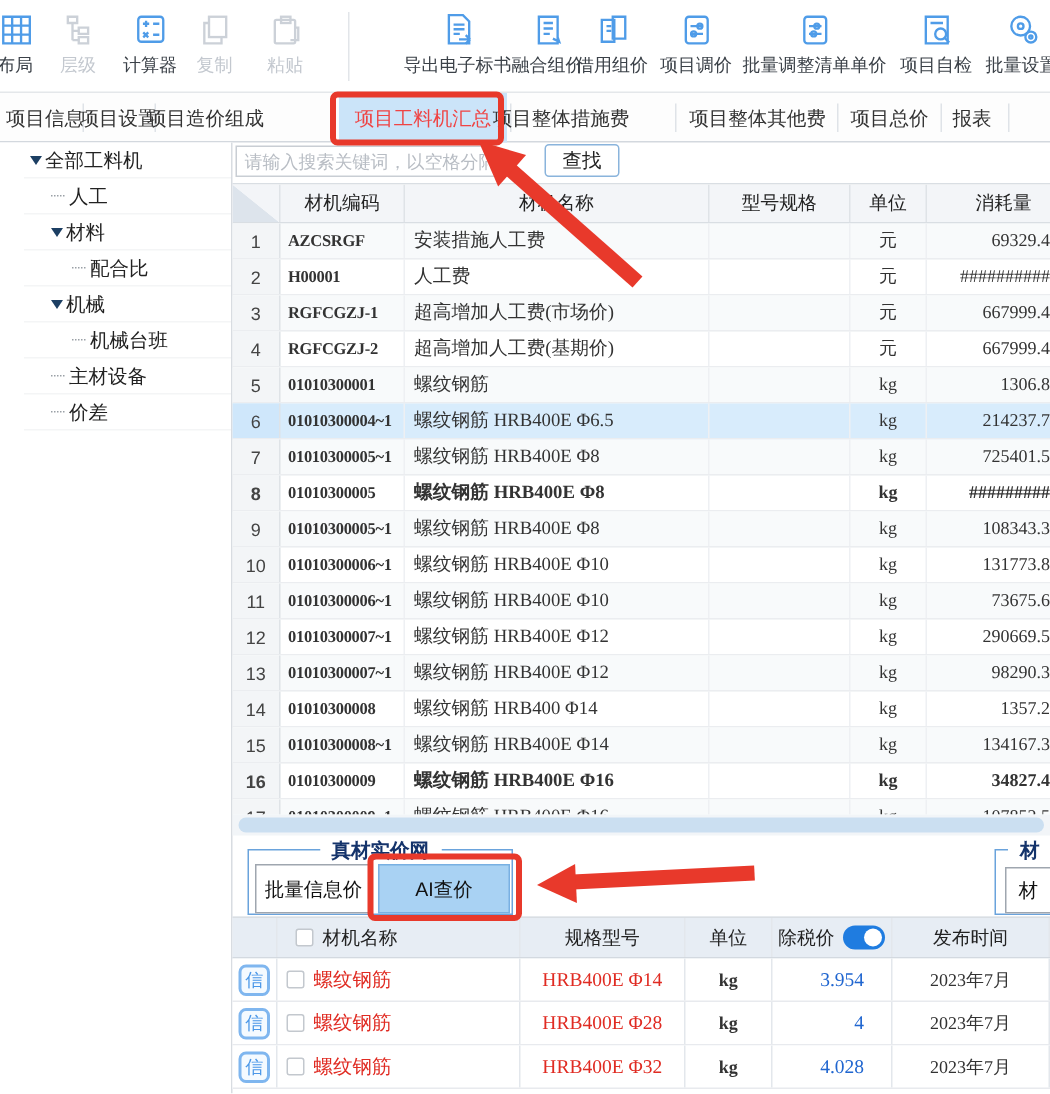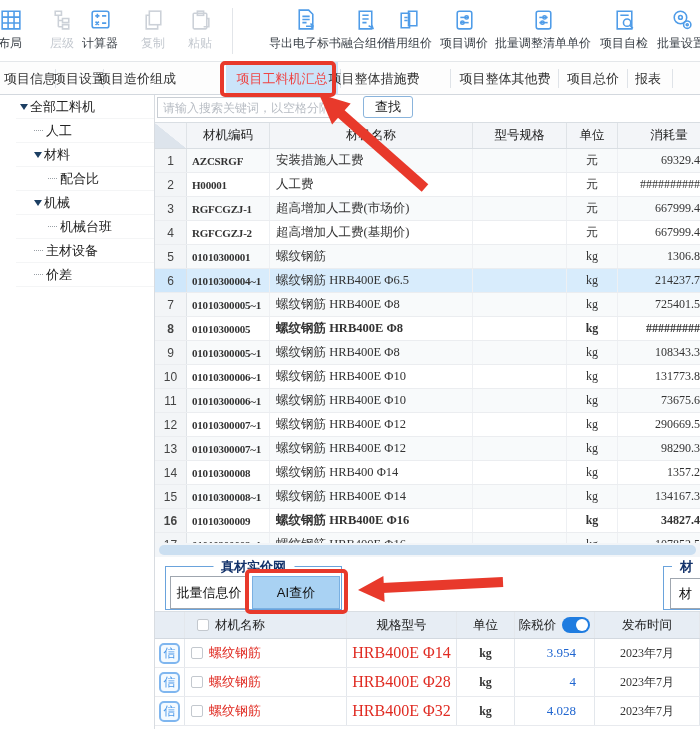--- a/index.html
+++ b/index.html
@@ -4,21 +4,21 @@
 <style>
   * { margin:0; padding:0; box-sizing:border-box; }
   html,body { width:700px; height:729px; overflow:hidden; }
   body { position:relative; background:#fff; font-family:"Liberation Sans","DejaVu Sans",sans-serif; color:#333; }
 
   
   .toolbar { position:absolute; left:0; top:0; width:700px; height:62px; background:#fff; border-bottom:1px solid #e4e7ea; }
   .tb-item { position:absolute; top:7px; display:flex; flex-direction:column; align-items:center; gap:3px;
              font-size:12px; color:#3b4148; white-space:nowrap; cursor:pointer; }
   .tb-item svg { width:25px; height:25px; stroke:#4f9ce8; fill:none; stroke-width:1.5; }
-  .tb-item.disabled { color:#c3c8cf;margin-left:10px; }
+  .tb-item.disabled { color:#c3c8cf; }
   .tb-item.disabled svg { stroke:#ccd1d8; }
   .tb-sep { position:absolute; left:232px; top:8px; height:46px; width:1px; background:#e2e5e9; }
 
   
   .tabstrip { position:absolute; left:0; top:62px; width:700px; height:33px; background:#fdfdfd; border-bottom:1px solid #d3d8de; }
   .tab-active-bg { position:absolute; left:226px; top:0; width:112px; height:33px; background:#cbe4f9; }
   .tab-label { position:absolute; top:0; height:33px; line-height:33px; font-size:13px; color:#333; text-align:center; cursor:pointer; white-space:nowrap; }
   .tab-label.active { color:#ef4444; }
   .tab-sep { position:absolute; top:7px; height:19px; width:1px; background:#dfe3e8; }
 
@@ -81,21 +81,21 @@
   .p-header > div, .p-cell { display:flex; align-items:center; border-right:1px solid #e3e7ec; white-space:nowrap; overflow:hidden; }
   .p-header > div { justify-content:center; }
   .p-header .ph-name { justify-content:flex-start; padding-left:6px; }
   .p-row { height:29px; border-bottom:1px solid #e8eaee; background:#fff; }
   .badge-cell { justify-content:center; }
   .badge { width:21px; height:21px; border:2px solid #7fb6ef; border-radius:5px; color:#4a97e8; font-size:12px;
            display:flex; align-items:center; justify-content:center; background:#f4faff; cursor:pointer;
            font-family:"Liberation Sans","DejaVu Sans",sans-serif; }
   .checkbox { width:12px; height:12px; border:1px solid #c3c8ce; border-radius:2px; background:#fff; margin:0 6px 0 6px; flex:0 0 auto; cursor:pointer; }
   .p-name  { color:#e02b22; font-size:13px; }
-  .p-spec  { color:#e02b22; justify-content:center; font-size:16px; }
+  .p-spec  { color:#e02b22; justify-content:center; font-size:13px; }
   .p-unit  { font-weight:bold; justify-content:center; font-size:12px; }
   .p-price { color:#2066d0; justify-content:flex-end; padding-right:18px; font-size:13px; }
   .p-date  { justify-content:center; font-size:12px; }
   .toggle { width:28px; height:16px; border-radius:8px; background:#1f7ce0; position:relative; margin-left:6px; flex:0 0 auto; cursor:pointer; }
   .toggle::after { content:""; position:absolute; right:2px; top:2px; width:12px; height:12px; border-radius:50%; background:#fff; }
 
   
   .annotations { position:absolute; left:0; top:0; width:700px; height:729px; pointer-events:none; z-index:99; }
 </style>
 </head>

